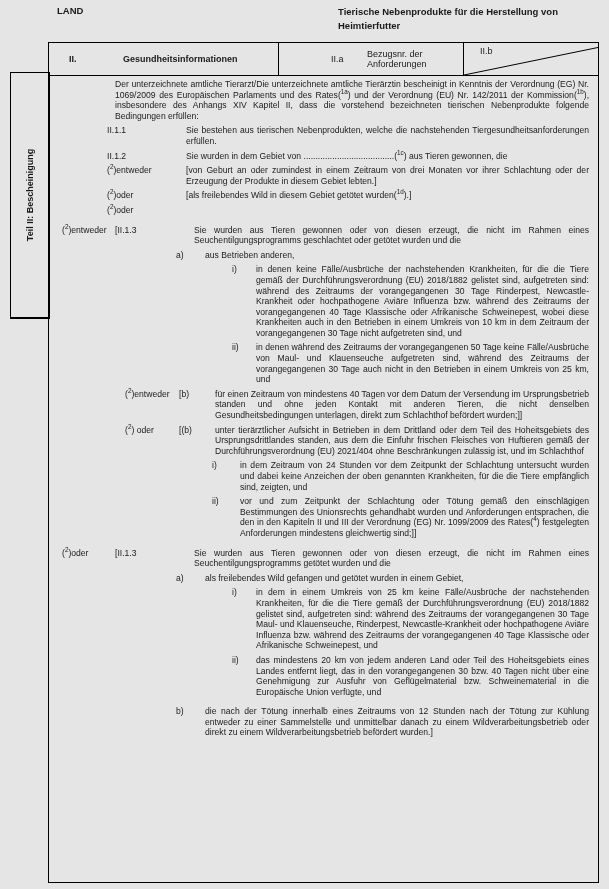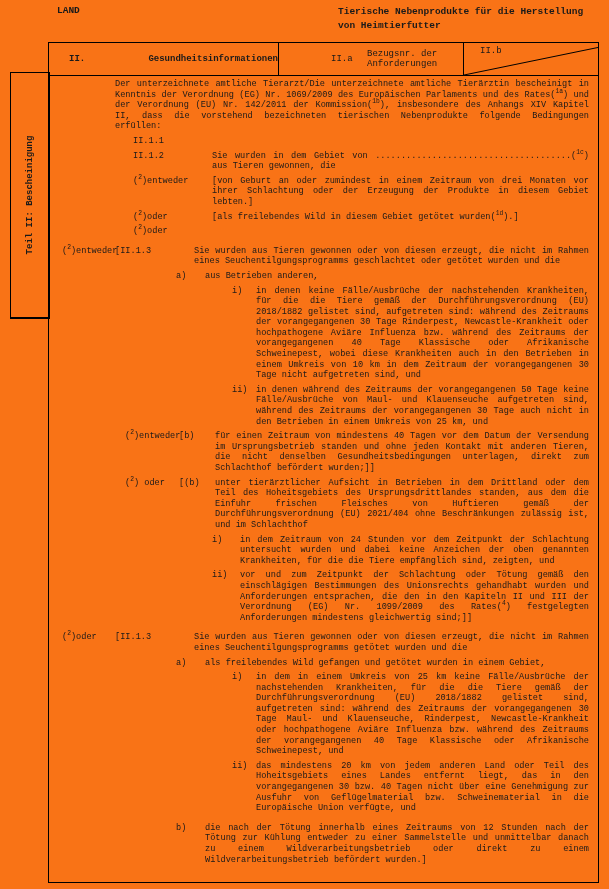--- a/index.html
+++ b/index.html
@@ -1,46 +1,46 @@
 <!DOCTYPE html>
 <html><head>
 <meta charset="utf-8">
 <style>
   html,body{margin:0;padding:0;background:#fff;}
-  .page{position:relative;width:609px;height:889px;background:#f97316;overflow:hidden;
-        font-family:Liberation Mono, monospace;color:#1a1a1a;}
+  .page{position:relative;width:609px;height:889px;background:#e5e5e5;overflow:hidden;
+        font-family:Liberation Sans, sans-serif;color:#1a1a1a;}
   
   .land{position:absolute;left:57px;top:5px;font-size:9.5px;font-weight:bold;}
   .doc-title{position:absolute;left:310px;top:5px;width:255px;font-size:9.5px;font-weight:bold;line-height:13.5px;margin-left:28px;}
   
   .sidebar{position:absolute;left:10px;top:72px;width:38px;height:244px;border:1px solid #000;
            border-bottom:2px solid #000;display:flex;align-items:center;justify-content:center;}
   .sidebar span{transform:rotate(-90deg);white-space:nowrap;font-weight:bold;font-size:9px;}
   
   .cert-table{position:absolute;left:48px;top:42px;width:551px;height:841px;border:1.5px solid #000;
               box-sizing:border-box;display:flex;flex-direction:column;}
   .thead{display:flex;height:33px;flex:none;border-bottom:1px solid #000;box-sizing:border-box;font-size:9px;}
   .th{display:flex;align-items:center;box-sizing:border-box;}
-  .th1{width:230px;border-right:1px solid #000;padding-left:20px;justify-content:space-between;}
+  .th1{width:230px;border-right:1px solid #000;padding-left:20px;}
   .th1 .secno{font-weight:bold;width:54px;flex:none;}
   .th1 .sectitle{font-weight:bold;}
   .th2{width:185px;border-right:1px solid #000;padding-left:8px;}
   .th2 .refno{width:36px;flex:none;padding-left:44px;}
   .th3{flex:1;position:relative;align-items:flex-start;}
   .th3 .bno{position:absolute;left:16px;top:3px;}
   .th3 svg{position:absolute;left:0;top:0;width:100%;height:100%;}
   
   .tbody{flex:1;padding:3px 9px 0 13px;box-sizing:border-box;font-size:8.6px;line-height:10.6px;overflow:hidden;}
   sup{font-size:6.3px;line-height:0;vertical-align:super;}
   .row{display:flex;margin-bottom:4px;}
   .row .ct{flex:1;text-align:justify;}
   .row .cn,.row .cl,.row .ch,.row .cm{flex:none;}
   .gap-top{margin-top:9px;}
   .row-intro{margin-left:53px;}
-  .row-num,.row-alt{margin-left:71px;}
+  .row-num,.row-alt{margin-left:45px;}
   .row-num .cn{width:79px;}
   .row-alt .cl{width:79px;}
   .row-alt2 .ch{width:53px;}
   .row-alt2 .cn{width:79px;}
   .row-a,.row-b{margin-left:114px;}
   .row-a .cm,.row-b .cm{width:29px;}
   .row-ia{margin-left:170px;}
   .row-ia .cm{width:24px;}
   .row-ib{margin-left:150px;}
   .row-ib .cm{width:28px;}
@@ -76,20 +76,21 @@
         </svg>
         <span class="bno">II.b</span>
       </div>
     </div>
     <div class="tbody" id="body-cell">
         <div class="row row-intro">
           <span class="ct">Der unterzeichnete amtliche Tierarzt/Die unterzeichnete amtliche Tierärztin bescheinigt in Kenntnis der Verordnung (EG) Nr. 1069/2009 des Europäischen Parlaments und des Rates(<sup>1a</sup>) und der Verordnung (EU) Nr. 142/2011 der Kommission(<sup>1b</sup>), insbesondere des Anhangs XIV Kapitel II, dass die vorstehend bezeichneten tierischen Nebenprodukte folgende Bedingungen erfüllen:</span>
         </div>
         <div class="row row-num">
           <span class="cn">II.1.1</span>
+          <span class="ct">Sie bestehen aus tierischen Nebenprodukten, welche die nachstehenden Tiergesundheitsanforderungen erfüllen.</span>
         </div>
         <div class="row row-num">
           <span class="cn">II.1.2</span>
           <span class="ct">Sie wurden in dem Gebiet von ......................................(<sup>1c</sup>) aus Tieren gewonnen, die</span>
         </div>
         <div class="row row-alt">
           <span class="cl">(<sup>2</sup>)entweder</span>
           <span class="ct">[von Geburt an oder zumindest in einem Zeitraum von drei Monaten vor ihrer Schlachtung oder der Erzeugung der Produkte in diesem Gebiet lebten.]</span>
         </div>
         <div class="row row-alt">

